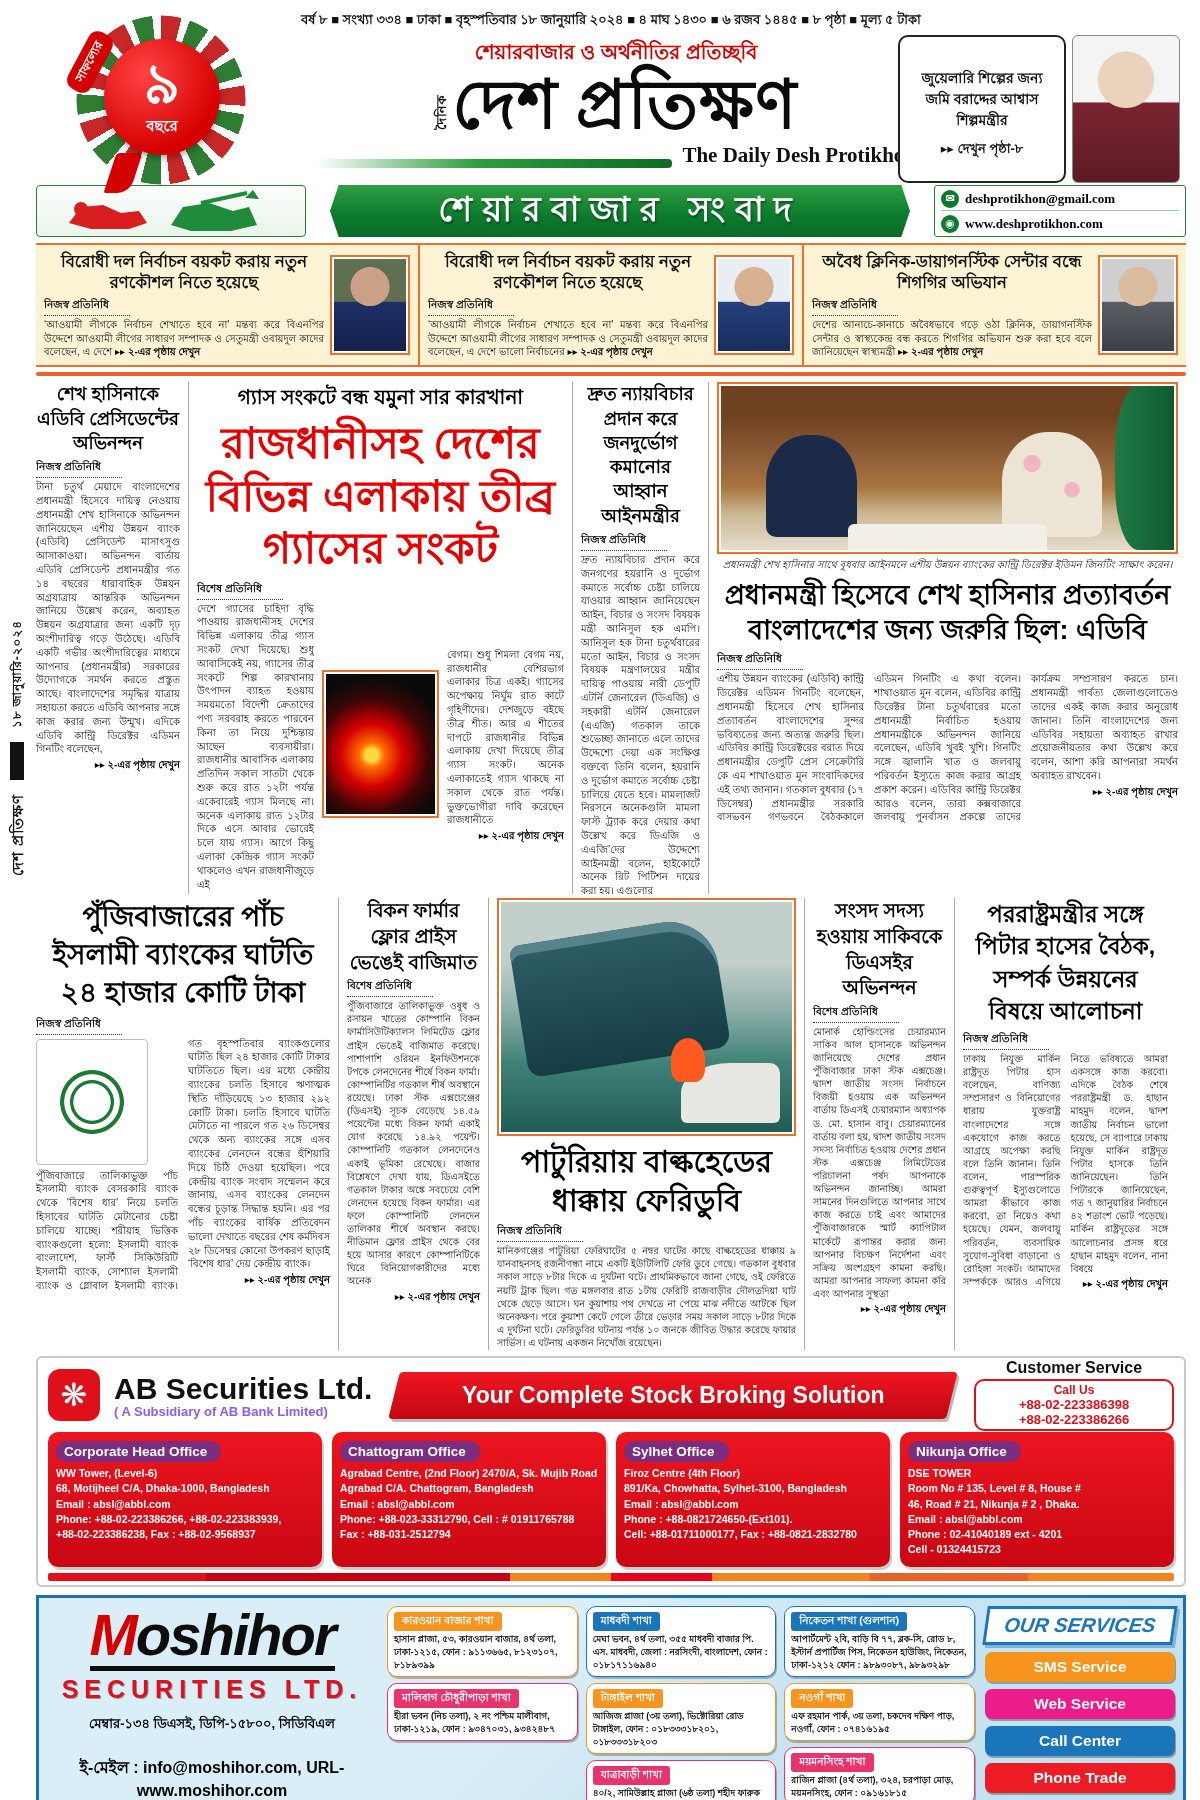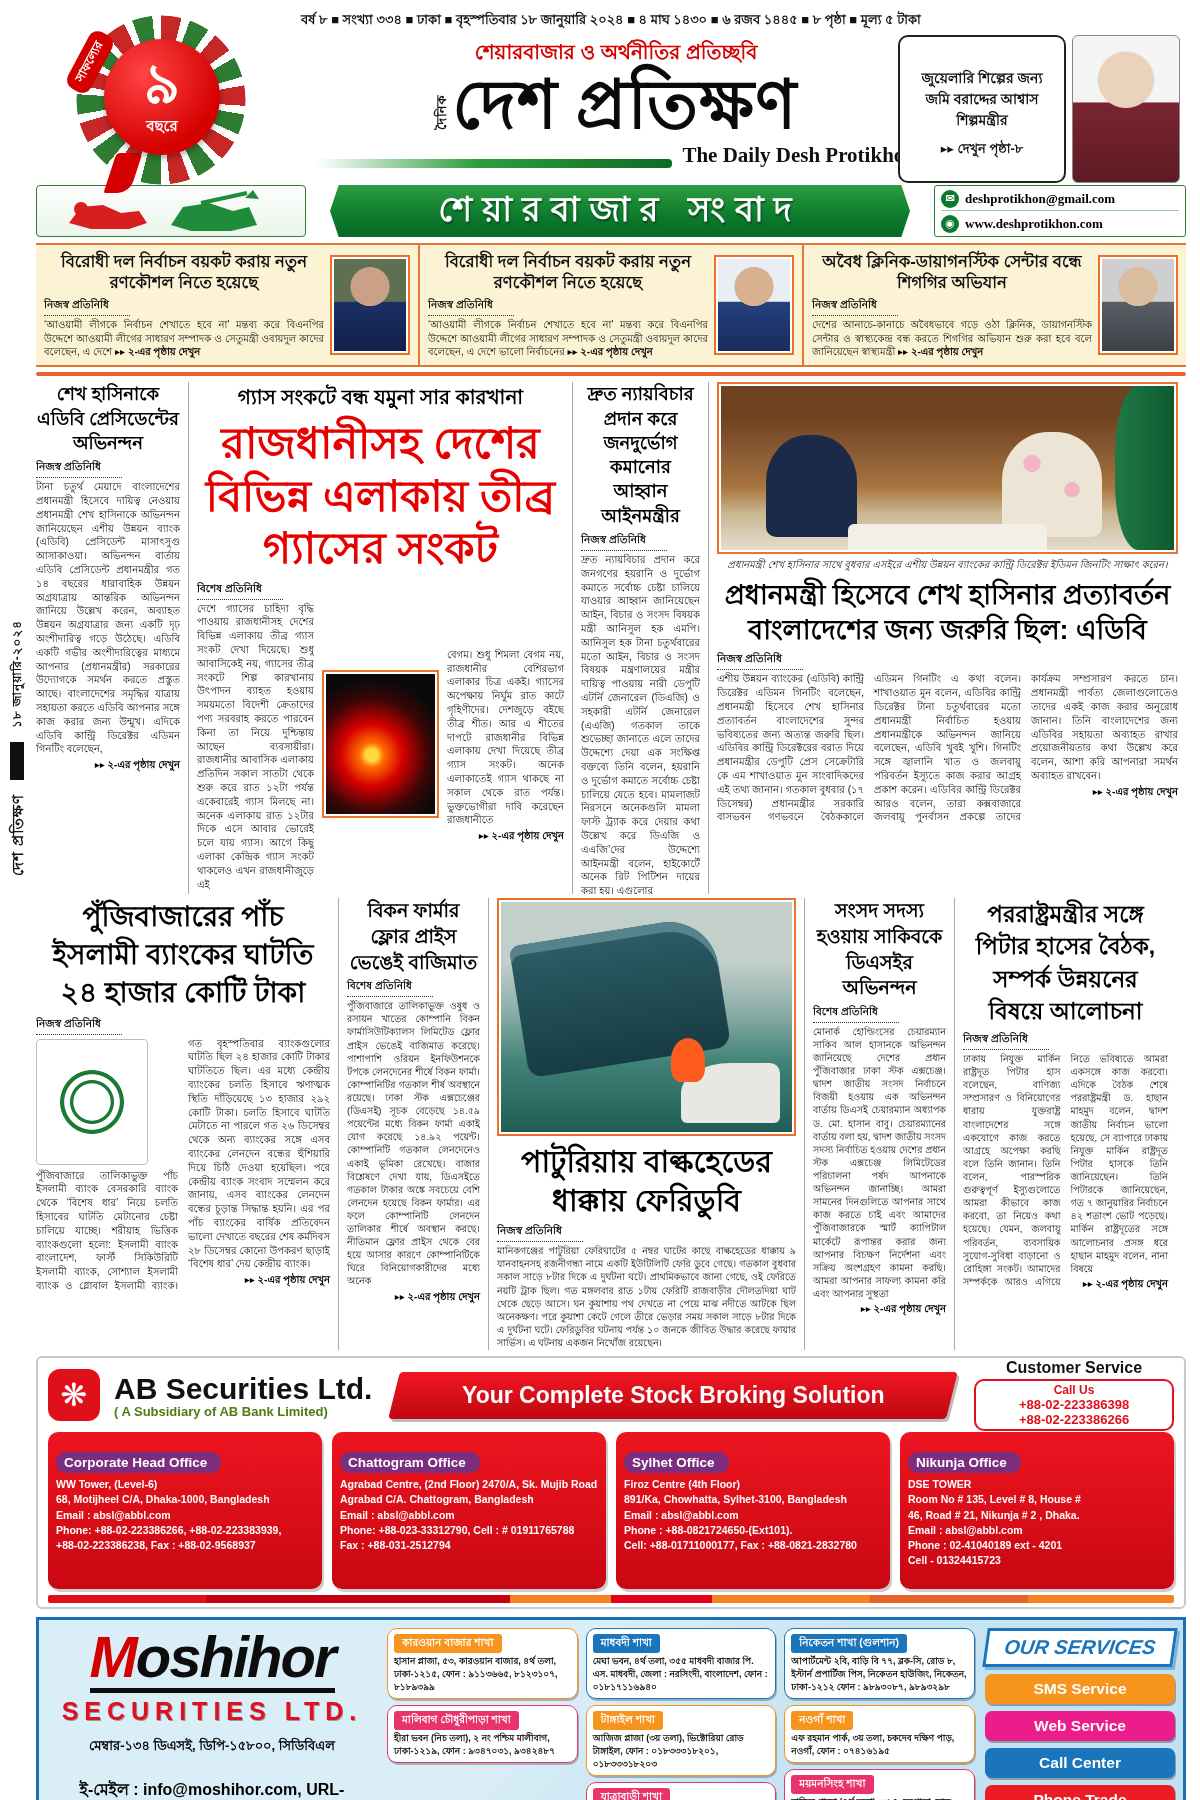--- a/index.html
+++ b/index.html
@@ -134,31 +134,31 @@
   .haas { width:222px; }
   .haas h1 { font-size:23px; font-weight:900; text-align:center; line-height:1.4; margin-bottom:4px; }
   .body.small { font-size:9.5px; }
 
   
   .ab-ad { border:2px solid #c9c9c9; border-radius:6px; margin-top:6px; padding:6px 10px 4px 10px; background:#fff; }
   .ab-top { display:flex; align-items:center; gap:14px; height:62px; }
   .ab-logo { width:52px; height:52px; background:#e0101a; border-radius:12px; color:#fff; font-size:32px; display:flex; align-items:center; justify-content:center; }
   .ab-brand-wrap { line-height:1.1; }
   .ab-brand { font-size:30px; font-weight:900; color:#111; }
-  .ab-brand-sub { font-size:13px; font-weight:700; color:#4d7c0f; }
+  .ab-brand-sub { font-size:13px; font-weight:700; color:#8b5cf6; }
   .ab-ribbon { flex:1; margin:0 8px; background:linear-gradient(180deg,#f01622,#c00712); color:#fff; font-size:23px; font-weight:900;
       text-align:center; padding:10px 6px; transform:skewX(-14deg); border-radius:4px; box-shadow:3px 3px 0 #bbb; }
   .ab-ribbon > span { display:inline-block; transform:skewX(14deg); }
   .ab-cs { width:200px; text-align:center; }
   .ab-cs-title { font-size:16px; font-weight:900; color:#111; }
   .ab-call { border:2px solid #e0101a; border-radius:10px; padding:2px 6px; margin-top:2px; color:#e0101a; font-weight:900; }
   .ab-call .cl { font-size:12px; }
   .ab-call .ph { font-size:13px; }
   .ab-offices { display:flex; gap:10px; margin-top:6px; }
-  .ab-office { flex:1; background:linear-gradient(180deg,#ec1520,#c90712); border-radius:10px; padding:20px 8px; color:#fff; box-shadow:2px 3px 0 #ccc; }
+  .ab-office { flex:1; background:linear-gradient(180deg,#ec1520,#c90712); border-radius:10px; padding:9px 8px; color:#fff; box-shadow:2px 3px 0 #ccc; }
   .ab-office-title { display:inline-block; background:#7b2d7e; color:#fff; font-size:13.5px; font-weight:900; padding:3px 14px 3px 8px; border-radius:10px; margin-bottom:4px; }
   .ab-office-lines { font-size:10.5px; font-weight:700; white-space:pre-line; line-height:1.45; }
   .ab-stripe { height:8px; margin-top:6px; border-radius:2px;
       background:linear-gradient(90deg,#e0101a 0 14%, #c70010 14% 41%, #f58220 41% 50%, #e8001a 50% 59%, #f58220 59% 73%, #e8632a 73% 87%, #f58220 87% 100%); }
 
   
   .mosh-ad { border:3px solid #1a6fb5; margin-top:8px; background:linear-gradient(135deg,#daeef7 0 40%, #c8e4f2 60%, #bfe0f0 100%); padding:8px; display:flex; gap:10px; height:292px; }
   .mosh-left { width:330px; display:flex; flex-direction:column; align-items:center; text-align:center; }
   .mosh-brand { font-size:58px; font-weight:900; font-style:italic; color:#0d0d0d; line-height:1; letter-spacing:-2px;
       border-bottom:5px solid #0d0d0d; padding-bottom:2px; }
@@ -331,21 +331,21 @@
 
     <article class="adb">
       <div class="photo-frame meet-photo">
         <div class="photo-fill meet-art">
           <div class="meet-curtain"></div>
           <div class="meet-man"></div>
           <div class="meet-pm"></div>
           <div class="meet-table"></div>
         </div>
       </div>
-      <div class="caption">প্রধানমন্ত্রী শেখ হাসিনার সাথে বুধবার এসইরে এশীয় উন্নয়ন ব্যাংকের কান্ট্রি ডিরেক্টর ইডিমন জিনটিং সাক্ষাৎ করেন।</div>
+      <div class="caption">প্রধানমন্ত্রী শেখ হাসিনার সাথে বুধবার আইনমনে এশীয় উন্নয়ন ব্যাংকের কান্ট্রি ডিরেক্টর ইডিমন জিনটিং সাক্ষাৎ করেন।</div>
       <h1 class="adb-head">প্রধানমন্ত্রী হিসেবে শেখ হাসিনার প্রত্যাবর্তন বাংলাদেশের জন্য জরুরি ছিল: এডিবি</h1>
       <div class="byline">নিজস্ব প্রতিনিধি</div>
       <div class="cols3">
         <p class="body">এশীয় উন্নয়ন ব্যাংকের (এডিবি) কান্ট্রি ডিরেক্টর এডিমন গিনটিং বলেছেন, প্রধানমন্ত্রী হিসেবে শেখ হাসিনার প্রত্যাবর্তন বাংলাদেশের সুন্দর ভবিষ্যতের জন্য অত্যন্ত জরুরি ছিল। এডিবির কান্ট্রি ডিরেক্টরের বরাত দিয়ে প্রধানমন্ত্রীর ডেপুটি প্রেস সেক্রেটারি কে এম শাখাওয়াত মুন সাংবাদিকদের এই তথ্য জানান। গতকাল বুধবার (১৭ ডিসেম্বর) প্রধানমন্ত্রীর সরকারি বাসভবন গণভবনে বৈঠককালে এডিমন গিনটিং এ কথা বলেন। শাখাওয়াত মুন বলেন, এডিবির কান্ট্রি ডিরেক্টর টানা চতুর্থবারের মতো প্রধানমন্ত্রী নির্বাচিত হওয়ায় প্রধানমন্ত্রীকে অভিনন্দন জানিয়ে বলেছেন, এডিবি খুবই খুশি। গিনটিং সঙ্গে জ্বালানি খাত ও জলবায়ু পরিবর্তন ইস্যুতে কাজ করার আগ্রহ প্রকাশ করেন। এডিবির কান্ট্রি ডিরেক্টর আরও বলেন, তারা কক্সবাজারে জলবায়ু পুনর্বাসন প্রকল্পে তাদের কার্যক্রম সম্প্রসারণ করতে চান। প্রধানমন্ত্রী পার্বত্য জেলাগুলোতেও তাদের একই কাজ করার অনুরোধ জানান। তিনি বাংলাদেশের জন্য এডিবির সহায়তা অব্যাহত রাখার প্রয়োজনীয়তার কথা উল্লেখ করে বলেন, আশা করি আপনারা সমর্থন অব্যাহত রাখবেন।</p>
         <div class="plink-row">▸▸ ২-এর পৃষ্ঠায় দেখুন</div>
       </div>
     </article>
   </section>
 
   <section class="mid-grid">

